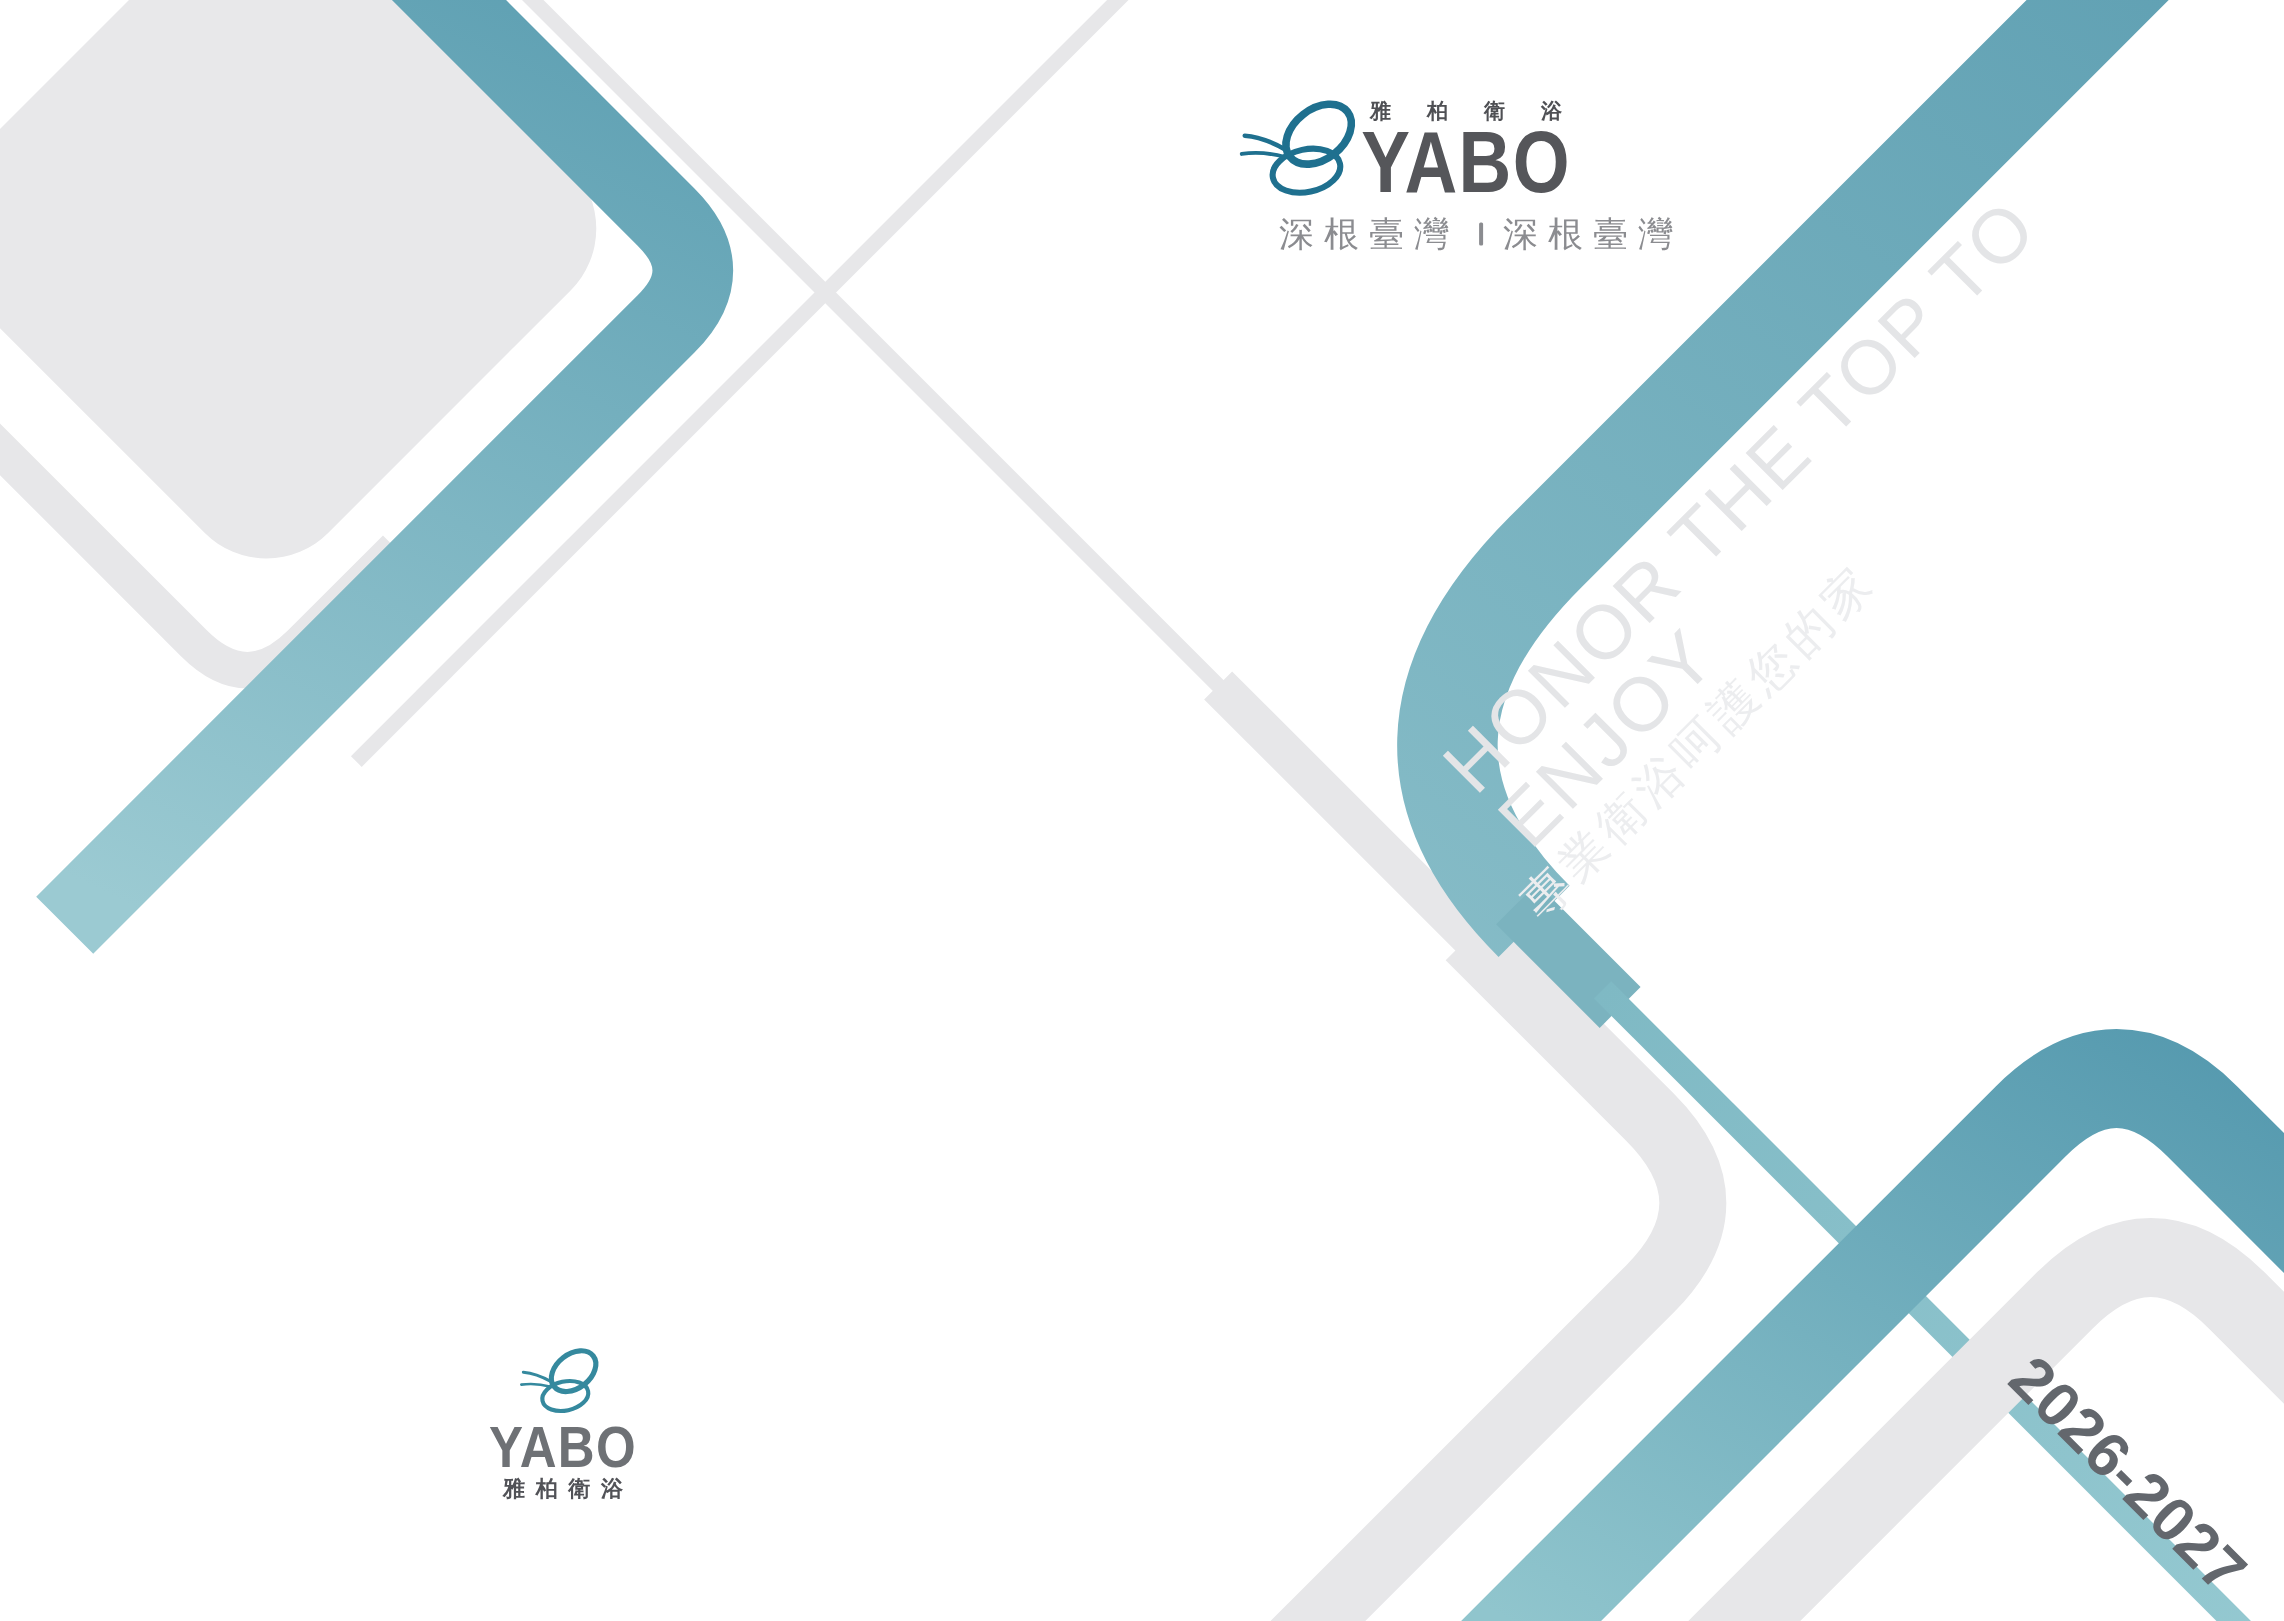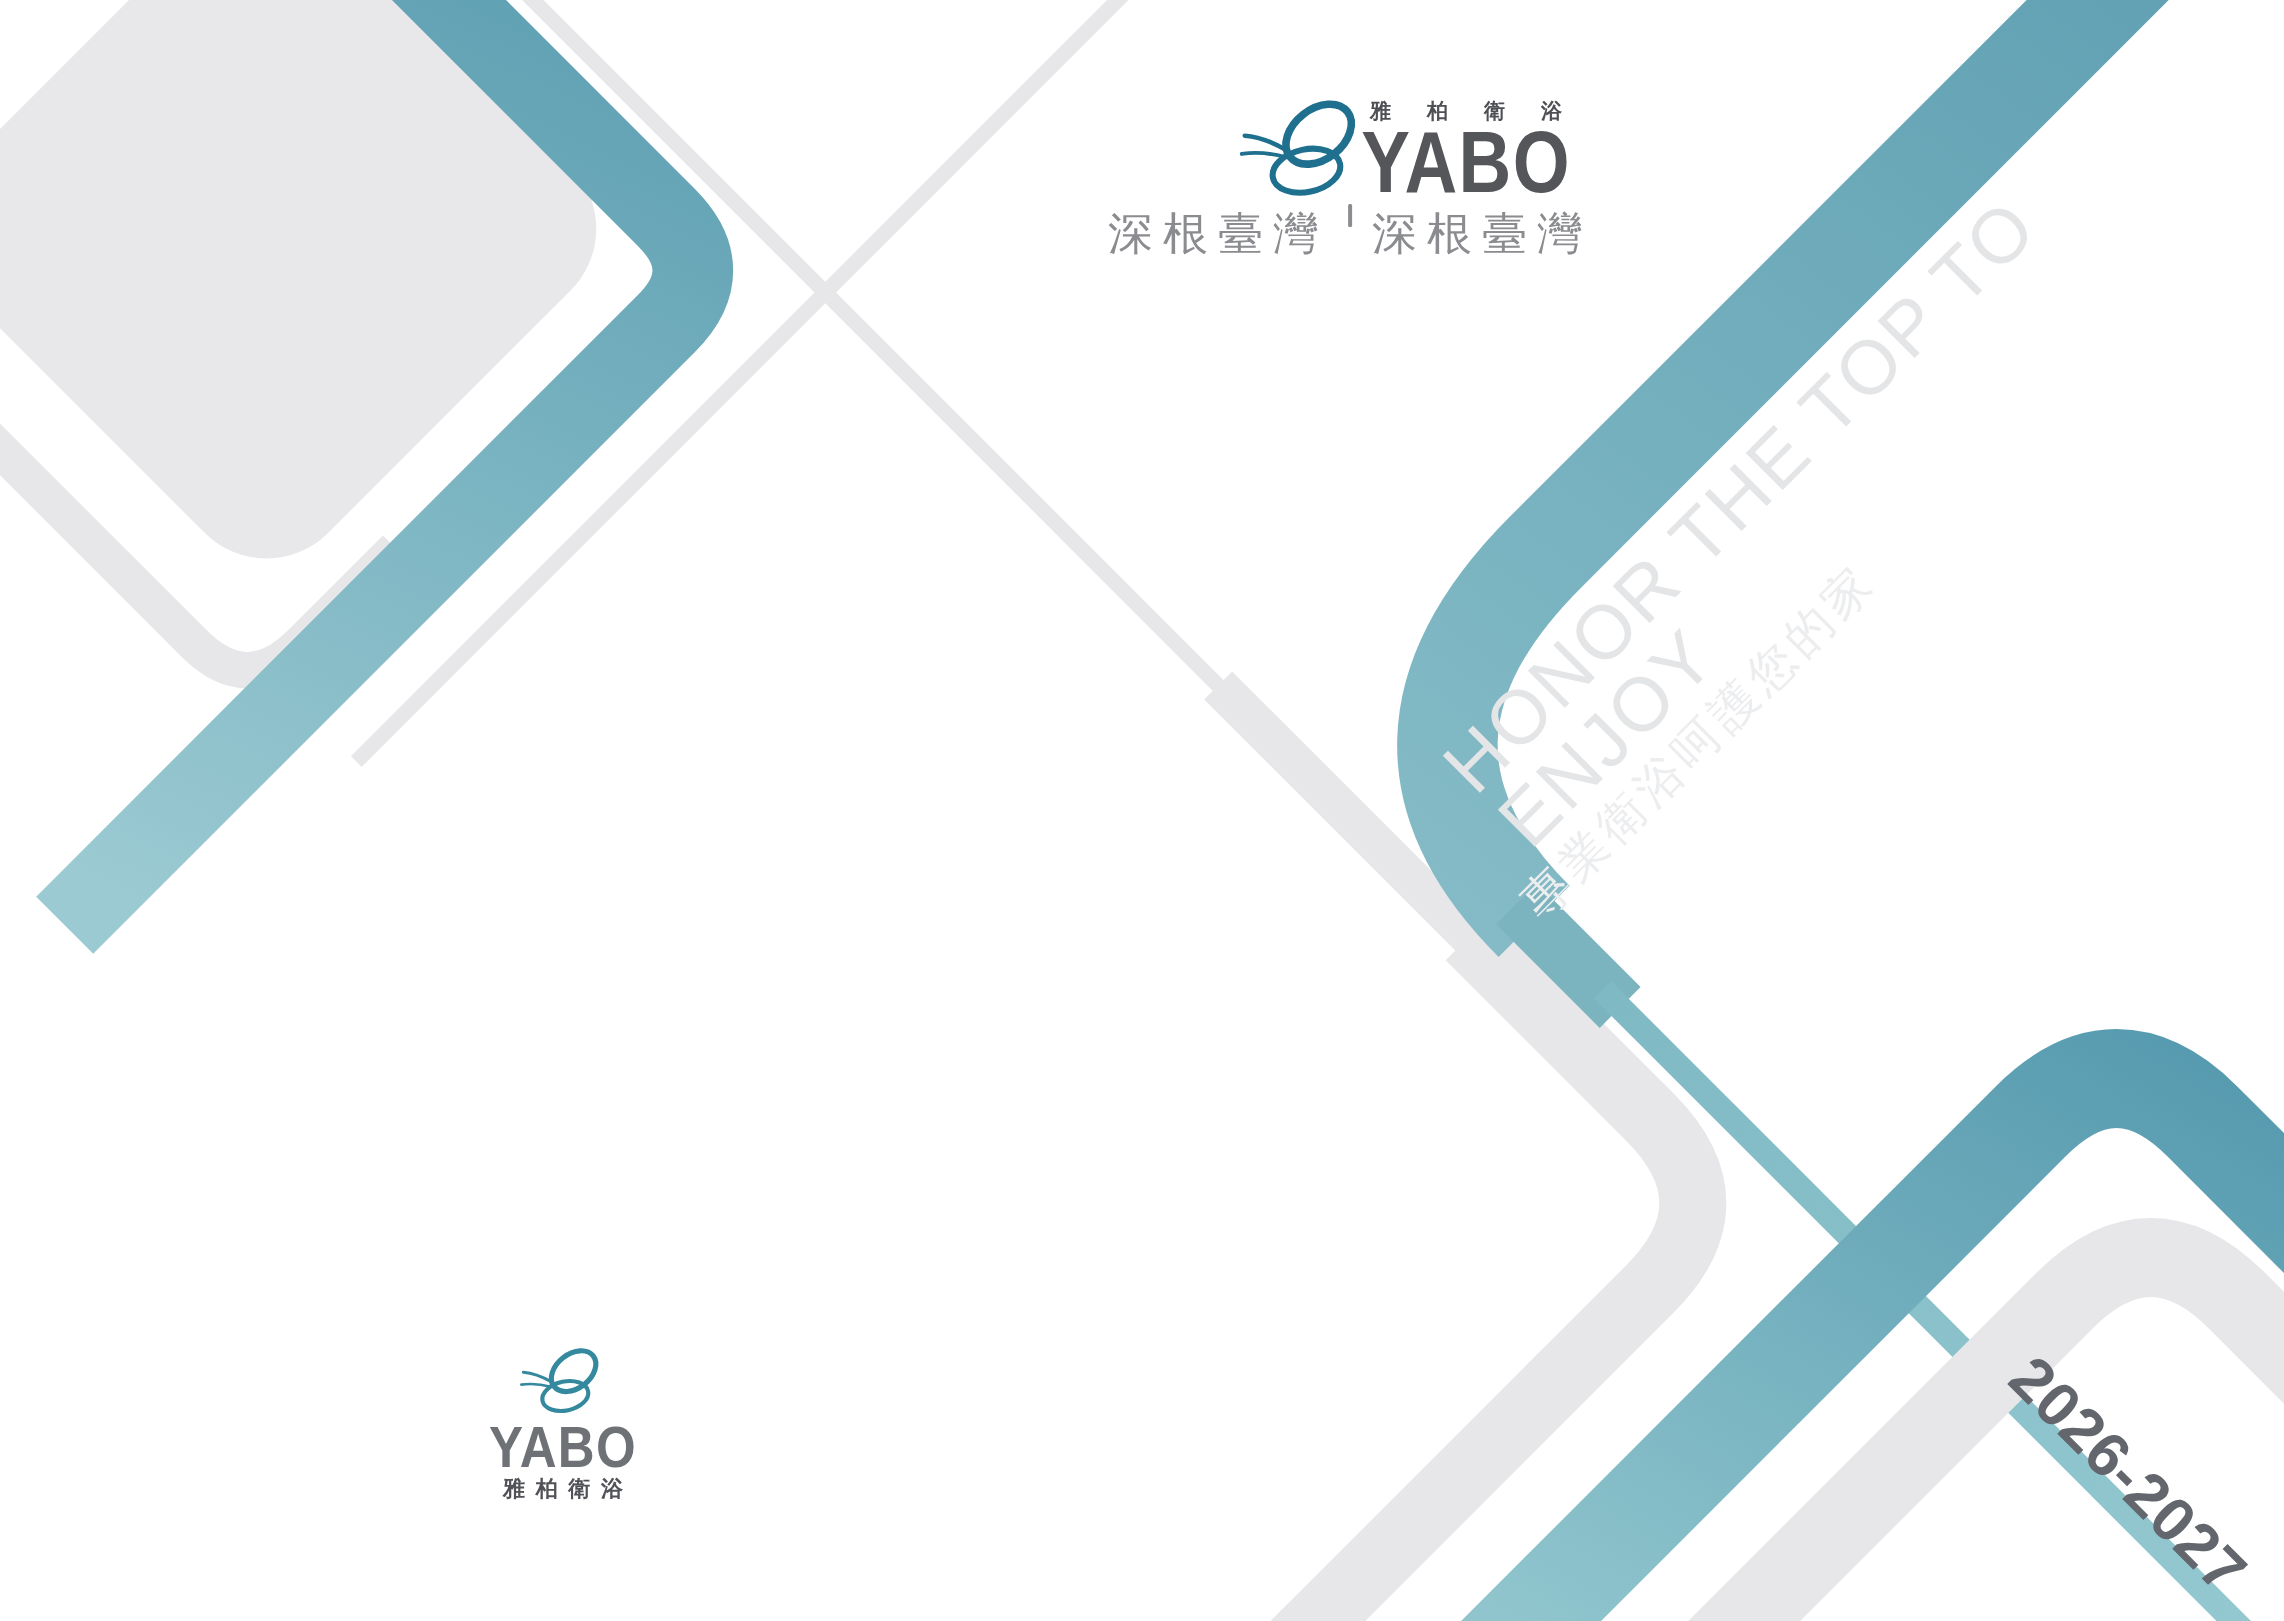--- a/index.html
+++ b/index.html
@@ -5,22 +5,22 @@
   html,body{margin:0;padding:0;}
   body{width:2284px;height:1622px;background:#ffffff;font-family:"Liberation Sans",sans-serif;}
   .canvas{position:relative;width:2284px;height:1622px;overflow:hidden;background:#ffffff;}
   .bg-svg{position:absolute;left:0;top:0;width:2284px;height:1622px;}
   .abs{position:absolute;white-space:nowrap;}
   
   .logo-cjk-top{left:1370px;top:97px;font-family:"Liberation Serif",serif;font-weight:bold;
     font-size:21px;letter-spacing:36px;color:#4F5054;}
   .logo-yabo-top{left:1466px;top:161px;transform:translate(-50%,-50%) scaleX(0.84);
     font-size:87px;font-weight:bold;letter-spacing:1.5px;color:#55565A;line-height:1;}
-  .tagline{left:1350px;top:234px;transform:translate(-50%,-50%);display:flex;align-items:flex-start;
-    gap:20px;font-size:45px;letter-spacing:10px;color:#8B8C90;}
+  .tagline{left:1481px;top:234px;transform:translate(-50%,-50%);display:flex;align-items:center;
+    gap:20px;font-size:35px;letter-spacing:10px;color:#8B8C90;}
   .tagline .sep{display:inline-block;width:3.8px;height:23px;background:#8B8C90;border-radius:1.5px;}
   
   .wm{color:#E4E5E7;font-size:76px;letter-spacing:3px;line-height:1;}
   .wm-1{left:1740px;top:496px;transform:translate(-50%,-50%) rotate(-45deg);}
   .wm-2{left:1607px;top:738px;transform:translate(-50%,-50%) rotate(-45deg);}
   .wm-cjk{left:1698px;top:741px;transform:translate(-50%,-50%) rotate(-45deg);
     color:#ECEDEF;font-size:47px;letter-spacing:6px;line-height:1;}
   
   .years{left:2128px;top:1475px;transform:translate(-50%,-50%) rotate(45deg);
     font-size:62px;font-weight:bold;letter-spacing:0.8px;color:#63676D;line-height:1;}

